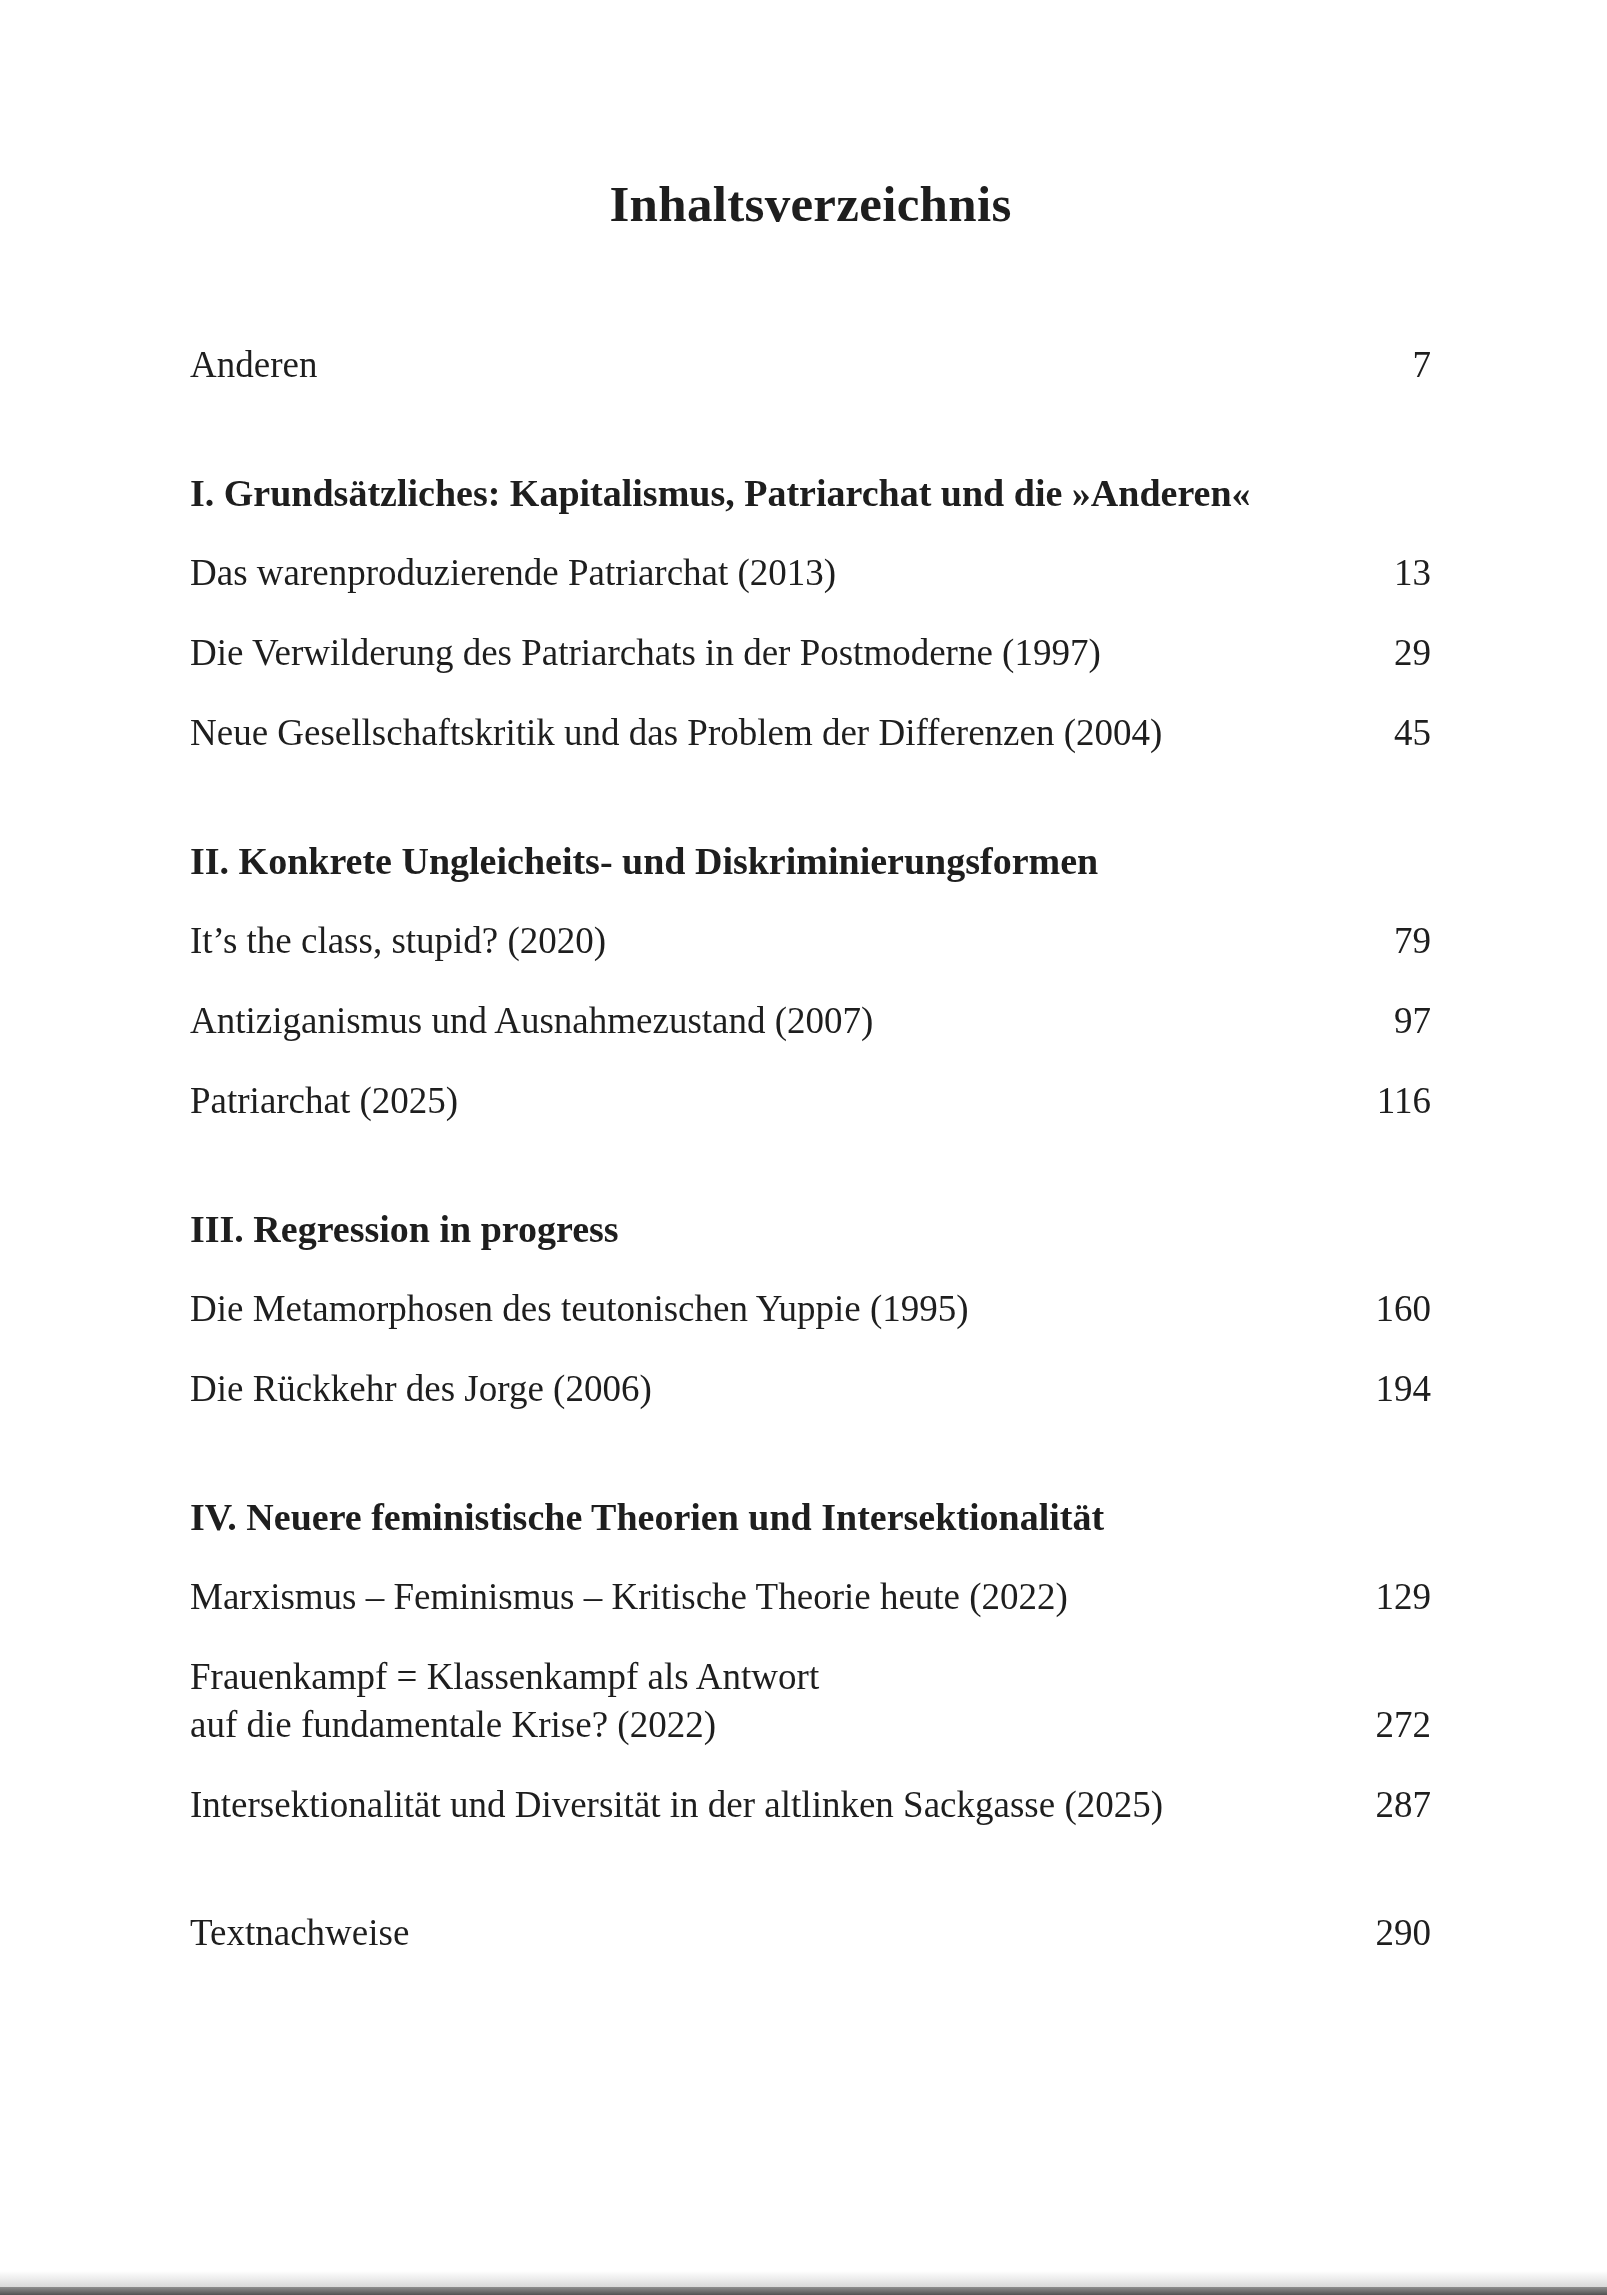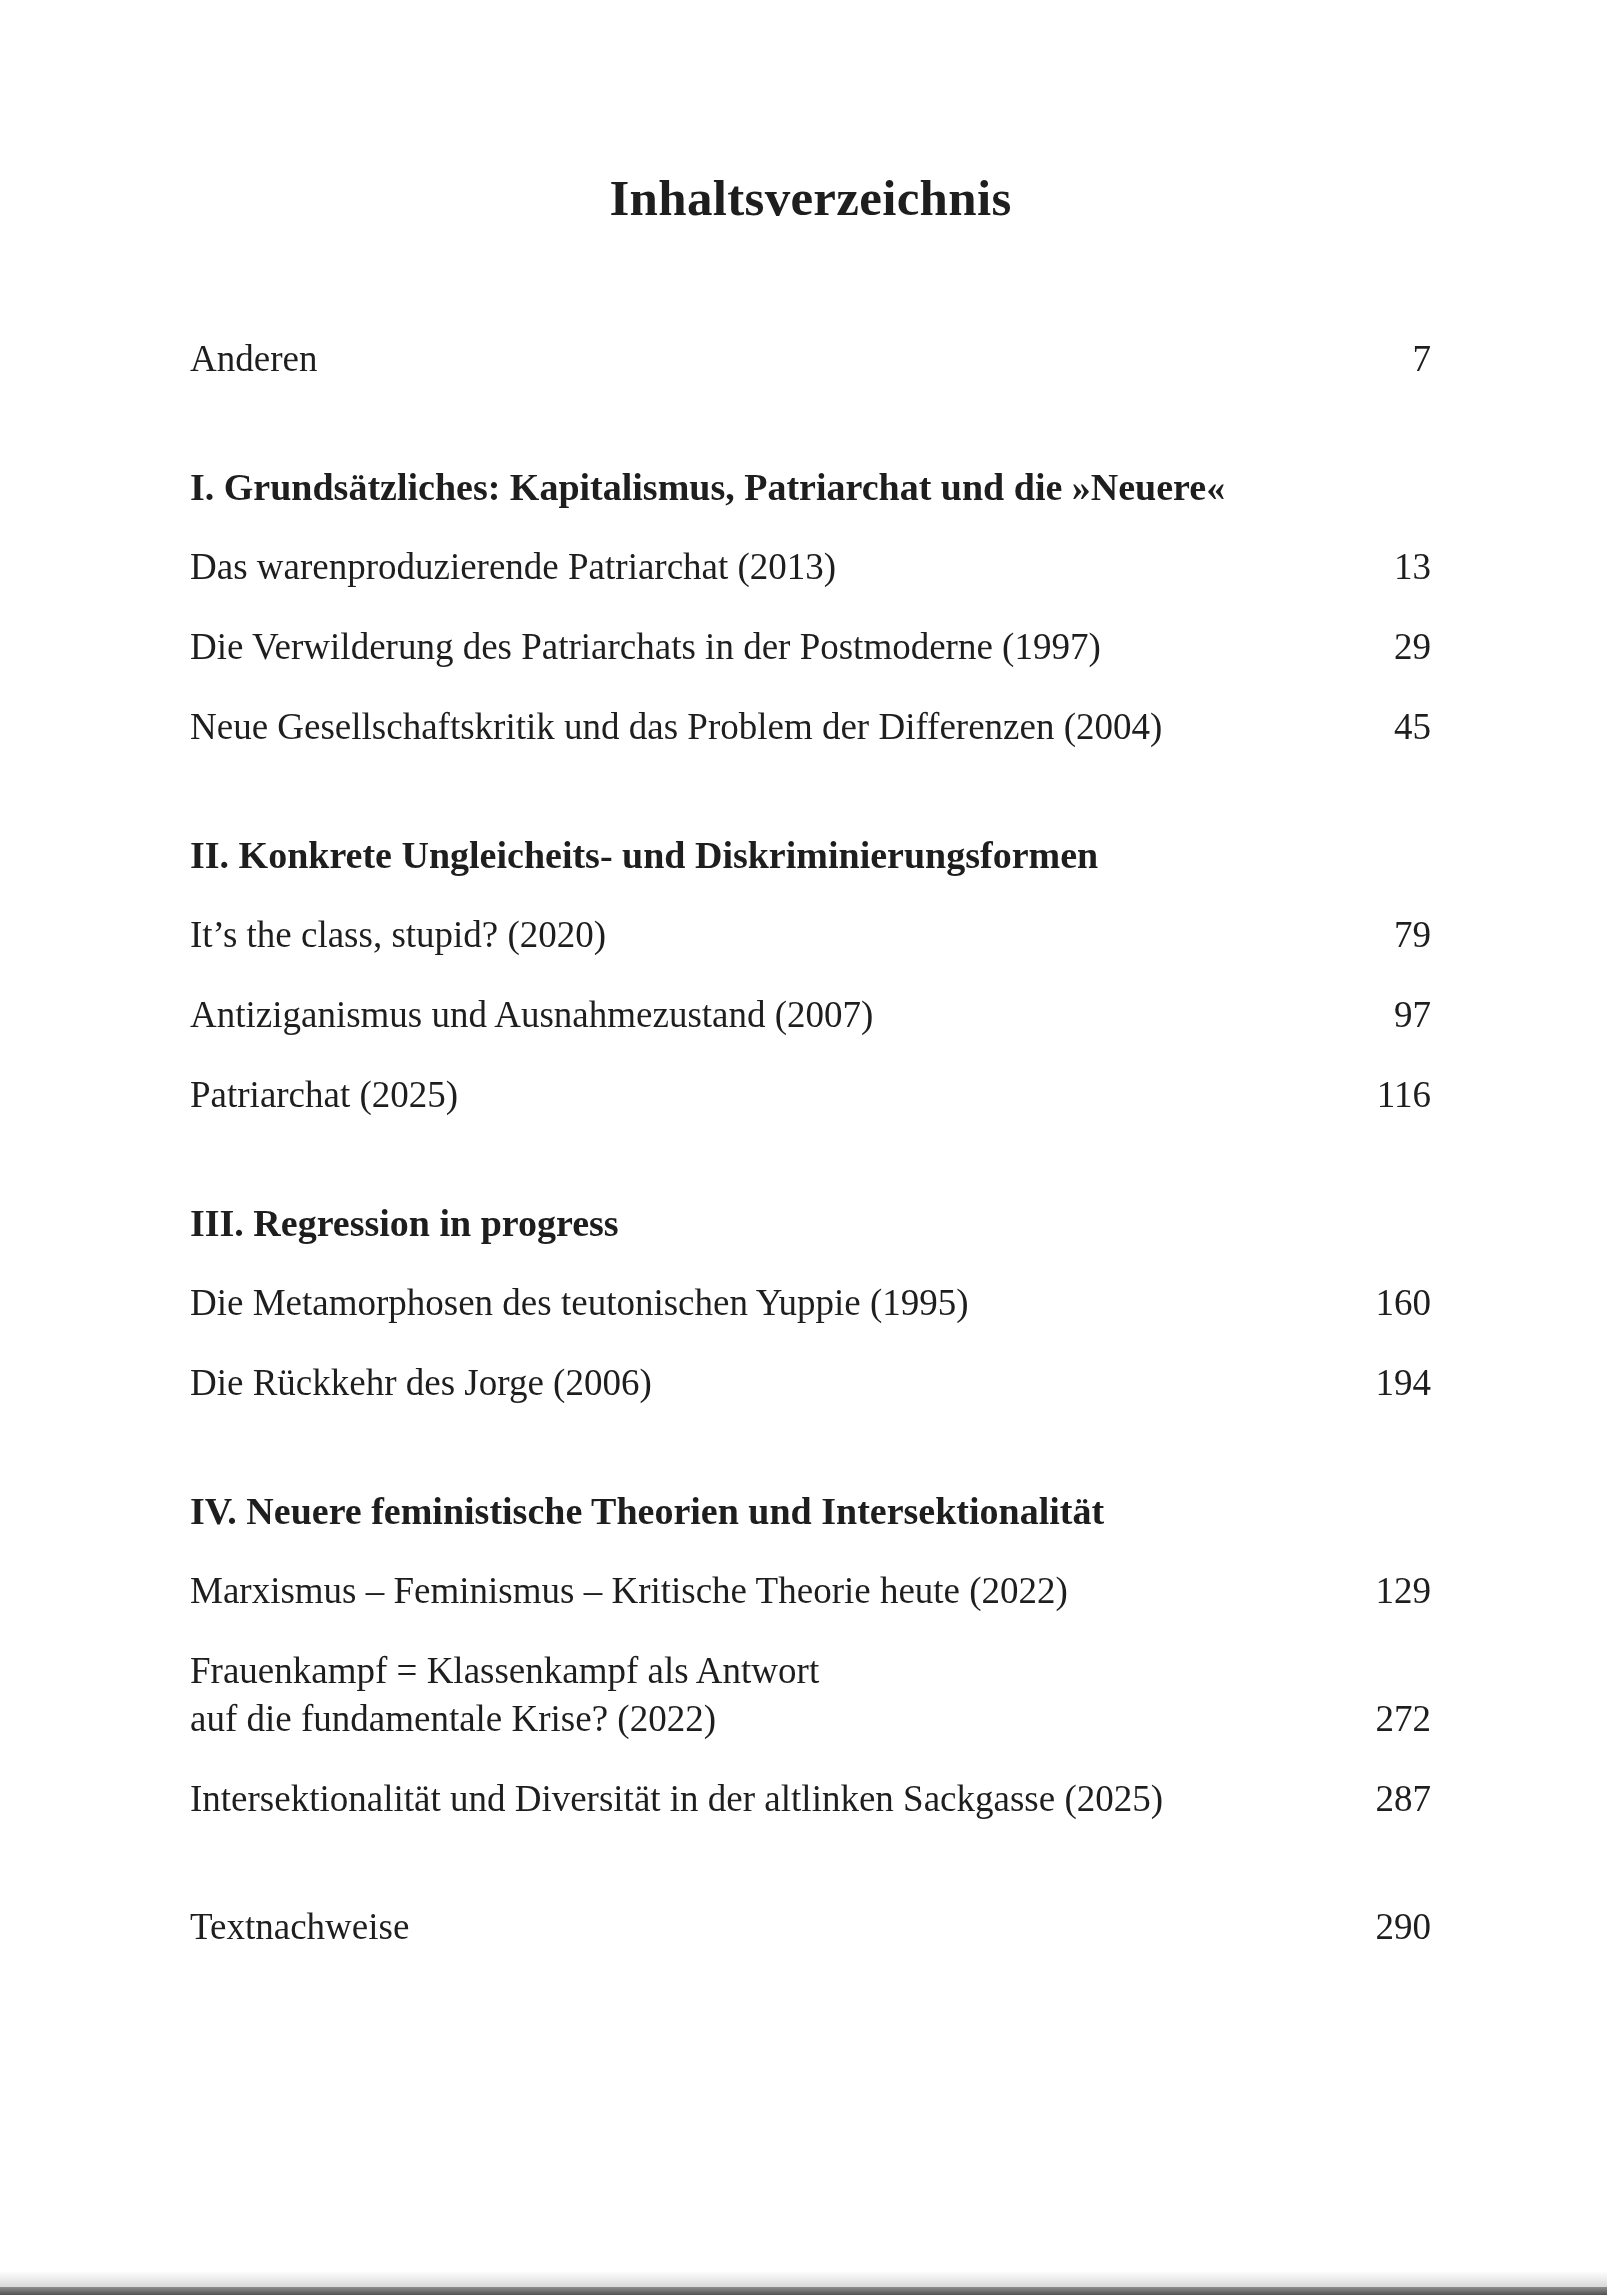--- a/index.html
+++ b/index.html
@@ -18,21 +18,21 @@
     color: #1e1e1e;
   }
   #content {
     position: absolute;
     left: 190px;
     top: 0;
     width: 1241px;
     padding-top: 159px;
   }
   .toc-title {
-    margin: 10px;
+    margin: 16px;
     font-size: 51px;
     font-weight: bold;
     text-align: center;
     letter-spacing: 0.3px;
     line-height: 1.15;
   }
   .row {
     display: flex;
     justify-content: space-between;
     align-items: flex-end;
@@ -85,21 +85,21 @@
 <div id="page">
   <div id="content">
 
     <h1 class="toc-title">Inhaltsverzeichnis</h1>
 
     <div class="row row-vorwort">
       <span class="label-block">Anderen</span>
       <span class="page-num">7</span>
     </div>
 
-    <h2 class="section-heading">I. Grundsätzliches: Kapitalismus, Patriarchat und die »Neuere«</h2>
+    <h2 class="section-heading">I. Grundsätzliches: Kapitalismus, Patriarchat und die »Anderen«</h2>
 
     <div class="row row-entry">
       <span class="label-block">
           <span class="entry-line">Das warenproduzierende Patriarchat (2013)</span>
         </span>
       <span class="page-num">13</span>
     </div>
 
     <div class="row row-entry">
       <span class="label-block">

